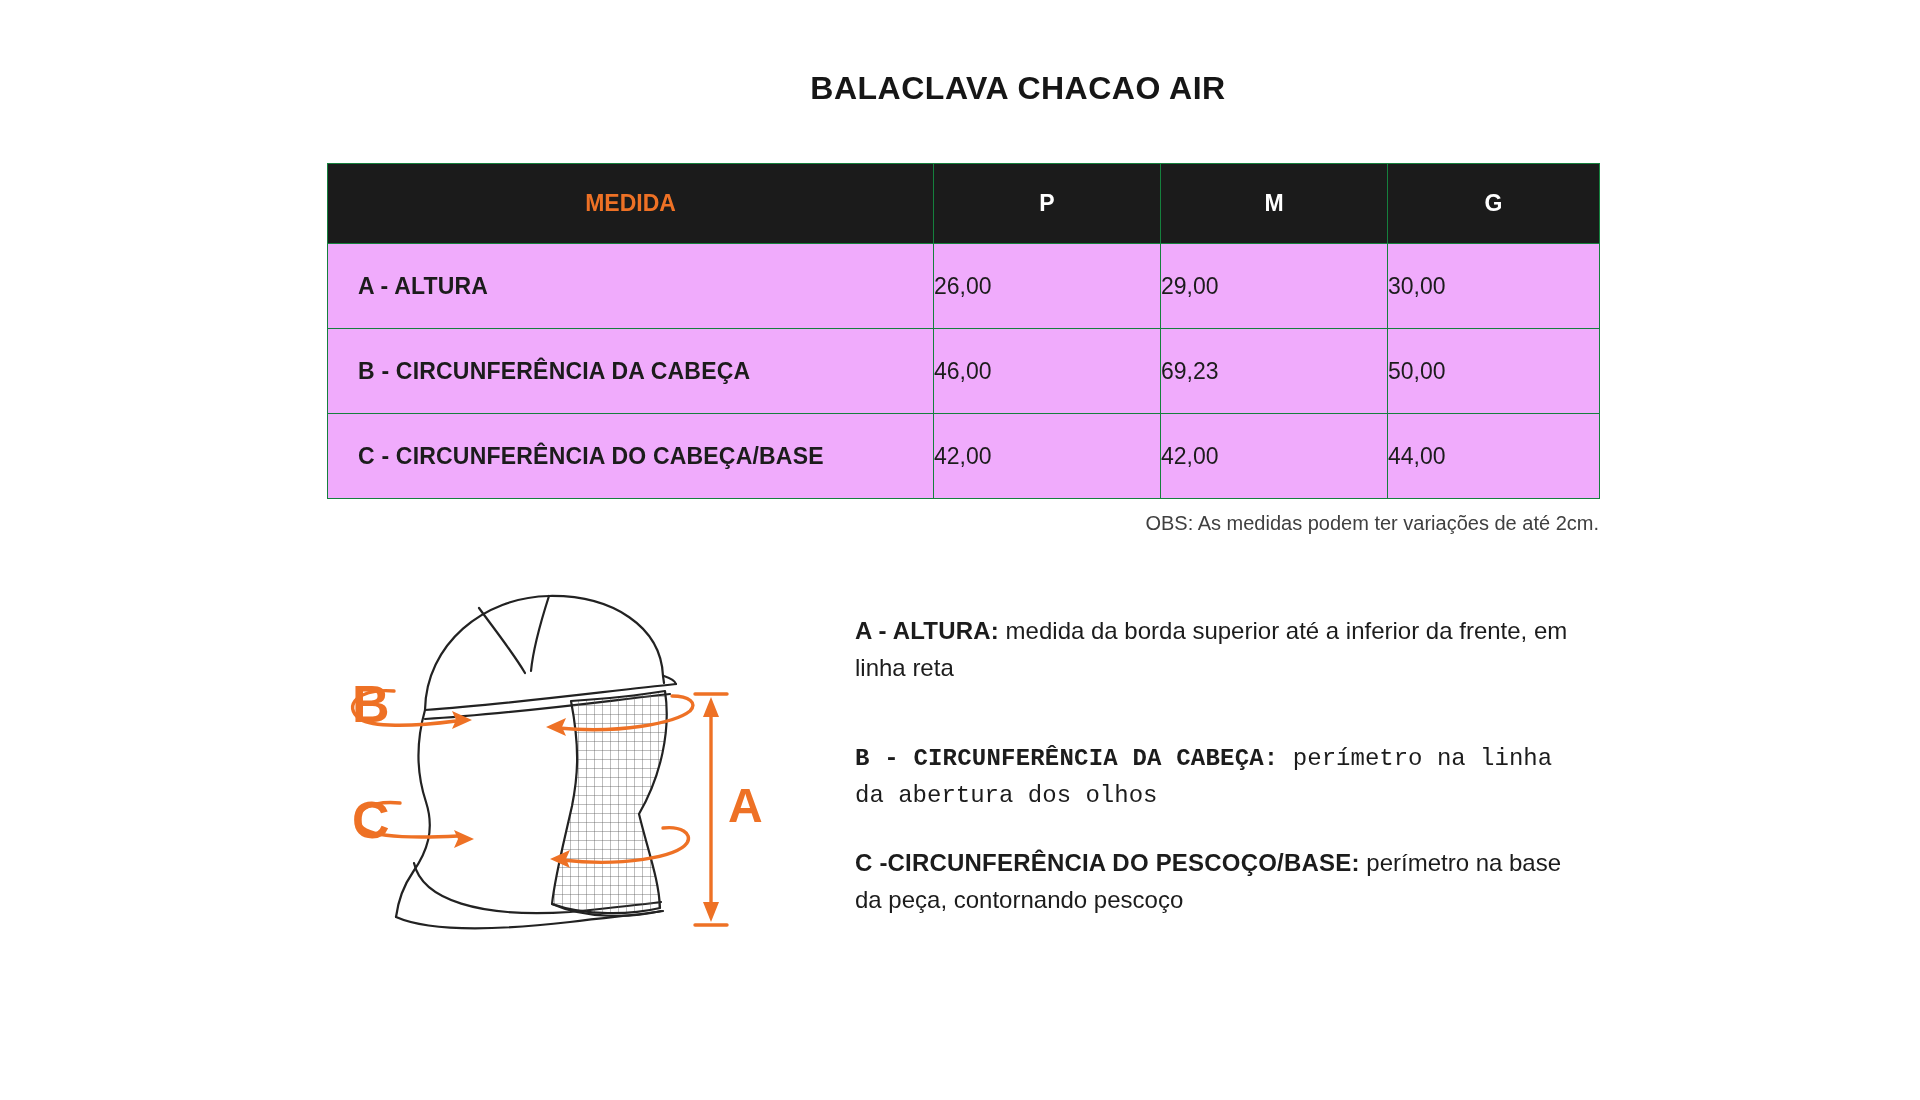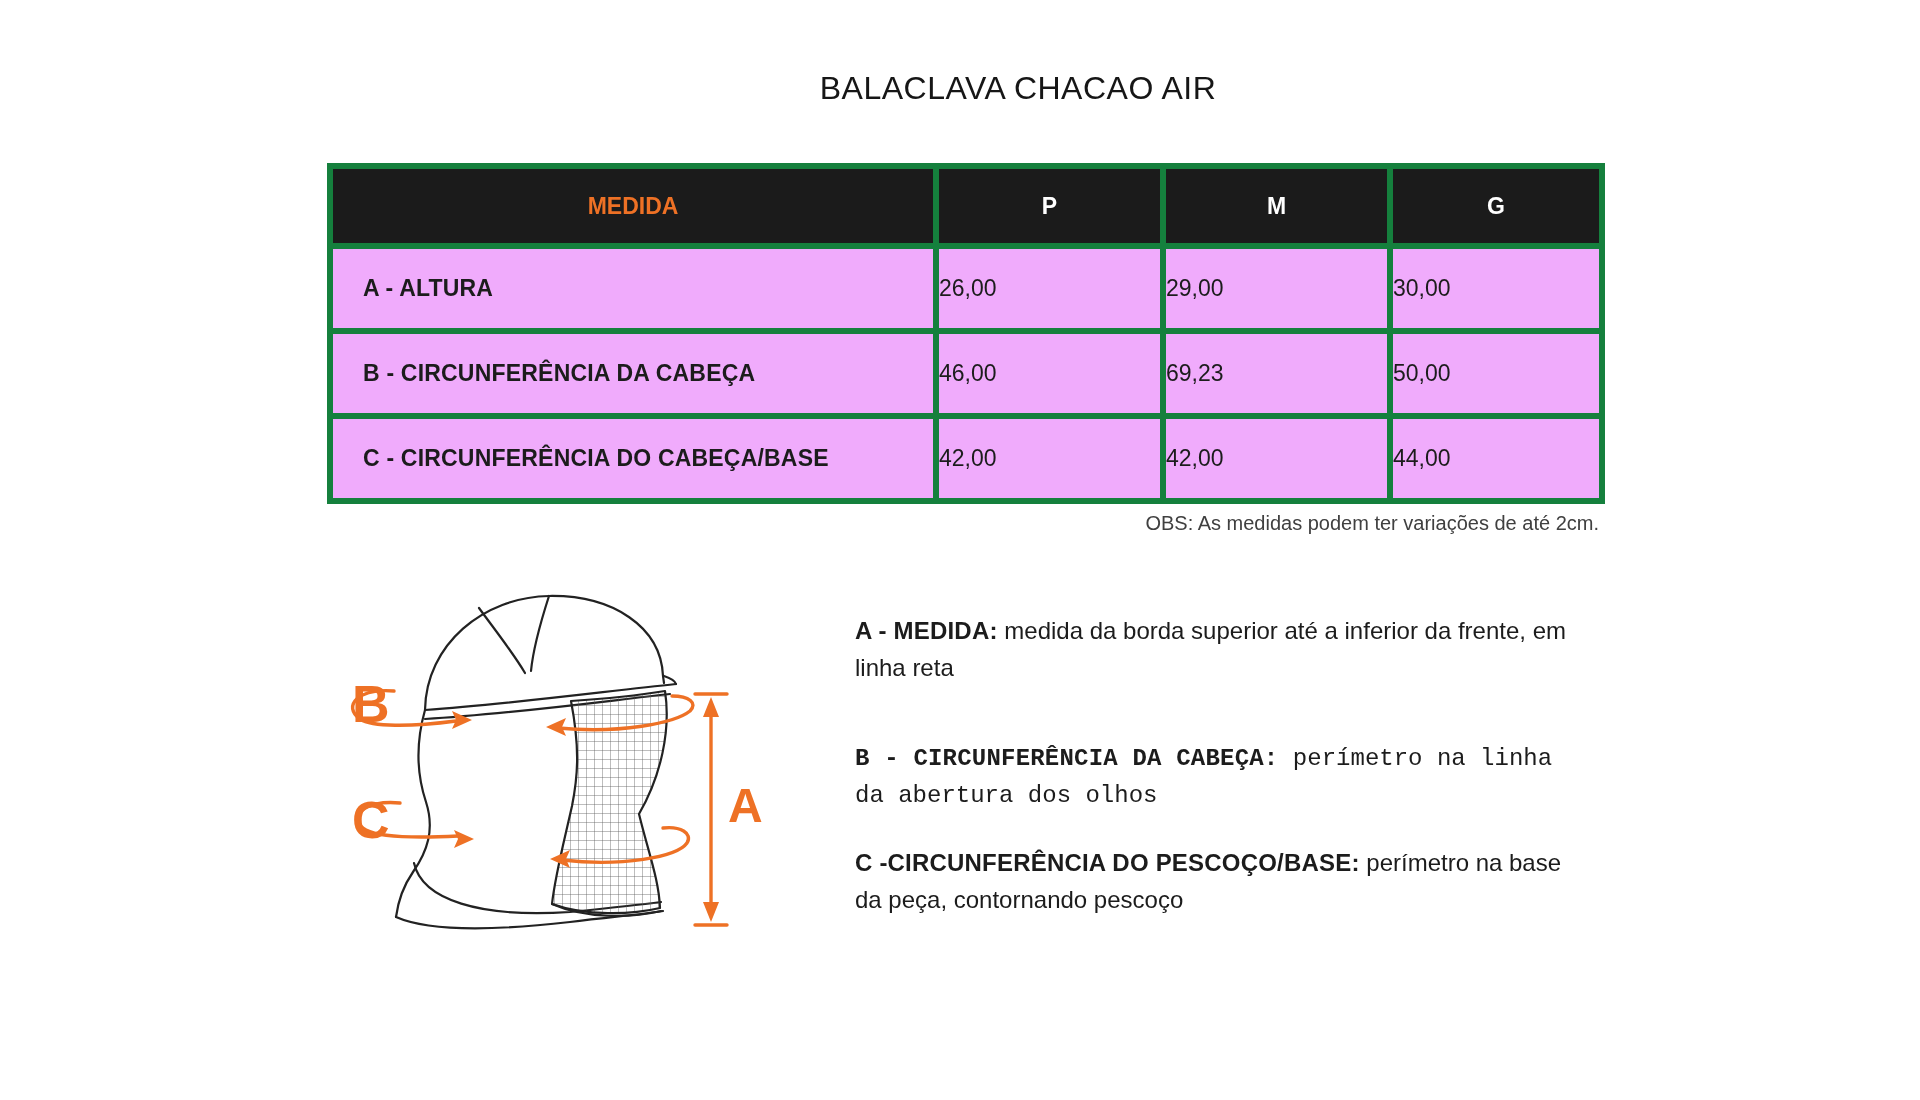--- a/index.html
+++ b/index.html
@@ -11,34 +11,34 @@
     height: 1100px;
     background: #ffffff;
     overflow: hidden;
   }
 
   .page-title {
     position: absolute;
     left: 518px; top: 70px; width: 1000px;
     text-align: center;
     font-size: 32px;
-    font-weight: 400;
+    font-weight: 700;
     letter-spacing: 0.5px;
     color: #161616;
   }
 
   .size-table-wrap { position: absolute; left: 327px; top: 163px; }
   table.size-table {
     border-collapse: collapse;
     table-layout: fixed;
     width: 1272px;
     background: #ffffff;
   }
   table.size-table td, table.size-table th {
-    border: 6px solid #15803d;
+    border: 1px solid #15803d;
     font-size: 23px;
     vertical-align: middle;
   }
   table.size-table thead th {
     background: #1b1b1b;
     color: #ffffff;
     height: 80px;
     font-weight: 700;
     text-align: center;
   }
@@ -180,21 +180,21 @@
 
       <g fill="#ee7125" font-family="Liberation Sans, sans-serif" font-weight="700">
         <text x="22" y="152" font-size="52">B</text>
         <text x="22" y="268" font-size="52">C</text>
         <text x="398" y="252" font-size="48">A</text>
       </g>
     </svg>
   </div>
 
   <p class="descriptions desc-a" style="position:absolute">
-    <span class="term">A - MEDIDA:</span><span> medida da borda superior até a inferior da frente, em linha reta</span>
+    <span class="term">A - ALTURA:</span><span> medida da borda superior até a inferior da frente, em linha reta</span>
   </p>
 
   <p class="descriptions desc-b" style="position:absolute">
     <span class="term">B - CIRCUNFERÊNCIA DA CABEÇA:</span><span> perímetro na linha da abertura dos olhos</span>
   </p>
 
   <p class="descriptions desc-c" style="position:absolute">
     <span class="term">C -CIRCUNFERÊNCIA DO PESCOÇO/BASE:</span><span> perímetro na base da peça, contornando pescoço</span>
   </p>
 

